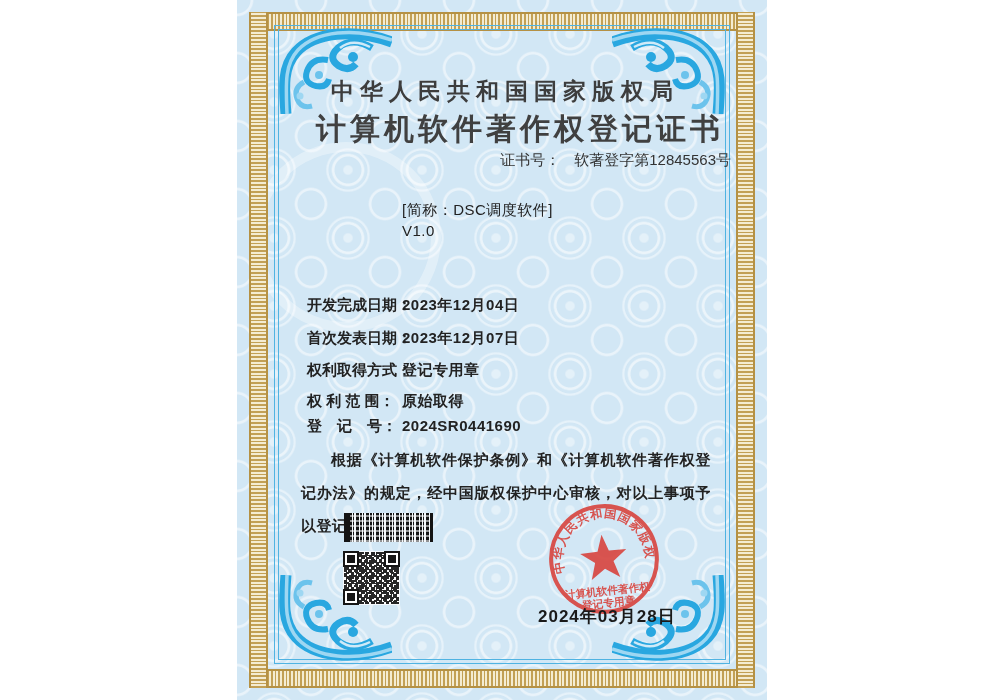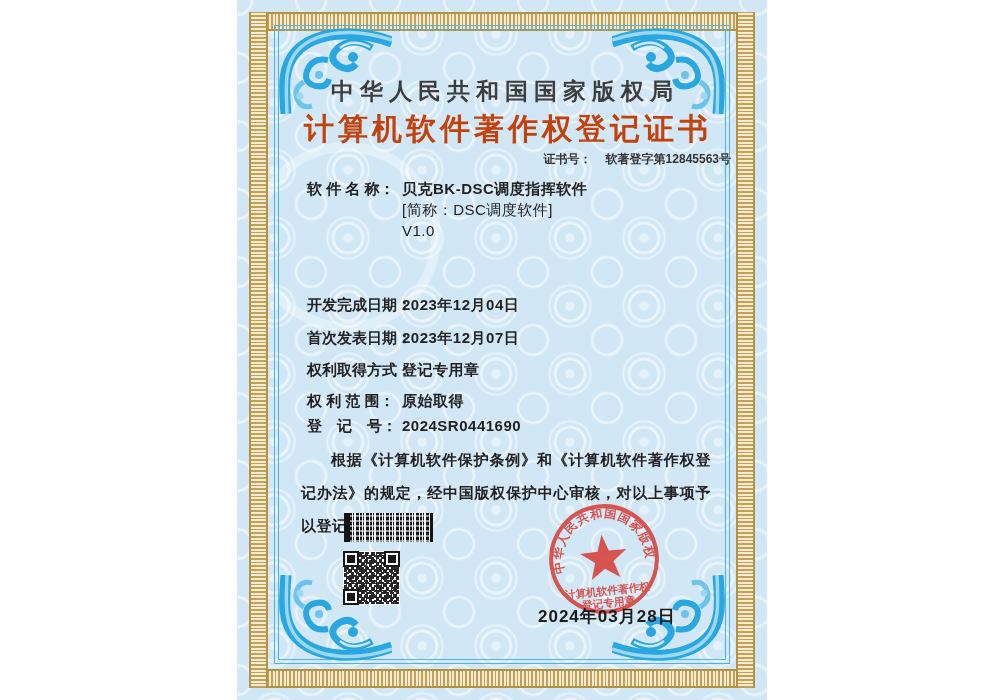--- a/index.html
+++ b/index.html
@@ -39,23 +39,23 @@
   .corner{position:absolute;width:118px;height:88px;}
   .corner-tl{left:37px;top:26px;}
   .corner-tr{right:37px;top:26px;transform:scaleX(-1);}
   .corner-bl{left:37px;bottom:37px;transform:scaleY(-1);}
   .corner-br{right:37px;bottom:37px;transform:scale(-1,-1);}
 
   
   .content{position:absolute;inset:0;color:#2c2c2c;}
   .authority{position:absolute;top:76px;left:0;width:100%;text-align:center;
     font-family:"DejaVu Serif",serif;font-size:23px;font-weight:700;letter-spacing:6px;text-indent:6px;color:#3d3d3d;}
-  .cert-title{position:absolute;top:109px;left:4px;width:100%;text-align:center;
-    font-family:"DejaVu Serif",serif;font-size:30px;font-weight:700;letter-spacing:4px;text-indent:4px;color:#c2410c;}
-  .cert-no{position:absolute;top:151px;right:36px;font-size:12px;font-weight:700;color:#333;}
+  .cert-title{position:absolute;top:109px;left:16px;width:100%;text-align:center;
+    font-family:"DejaVu Serif",serif;font-size:30px;font-weight:700;letter-spacing:4px;text-indent:4px;color:#404040;}
+  .cert-no{position:absolute;top:151px;right:36px;font-size:15px;font-weight:400;color:#333;}
   .cert-no .lbl{margin-right:14px;}
 
   .row{position:absolute;left:70px;font-size:15px;font-weight:700;white-space:nowrap;color:#222;}
   .row .lbl{display:inline-block;width:92px;white-space:nowrap;}
   .row .val{margin-left:3px;letter-spacing:.5px;}
   .extra-line{position:absolute;left:165px;font-size:15px;font-weight:400;color:#222;letter-spacing:.5px;}
 
   .statement{position:absolute;left:64px;right:56px;top:443px;font-size:15px;font-weight:700;
     color:#222;line-height:33px;text-indent:2em;text-align:justify;letter-spacing:.5px;}
 
@@ -128,23 +128,20 @@
 
     <div class="content">
 
       <div class="authority">中华人民共和国国家版权局</div>
       <div class="cert-title">计算机软件著作权登记证书</div>
 
       <div class="cert-no">
         <span class="lbl">证书号：</span><span>软著登字第12845563号</span>
       </div>
 
-      <div class="row" style="top:180px">
-        <span class="lbl">软 件 名 称：</span><span class="val">贝克BK-DSC调度指挥软件</span>
-      </div>
       <div class="extra-line" style="top:201px">[简称：DSC调度软件]</div>
       <div class="extra-line" style="top:222px">V1.0</div>
 
       <div class="row" style="top:296px">
         <span class="lbl">开发完成日期：</span><span class="val">2023年12月04日</span>
       </div>
       <div class="row" style="top:329px">
         <span class="lbl">首次发表日期：</span><span class="val">2023年12月07日</span>
       </div>
       <div class="row" style="top:361px">

